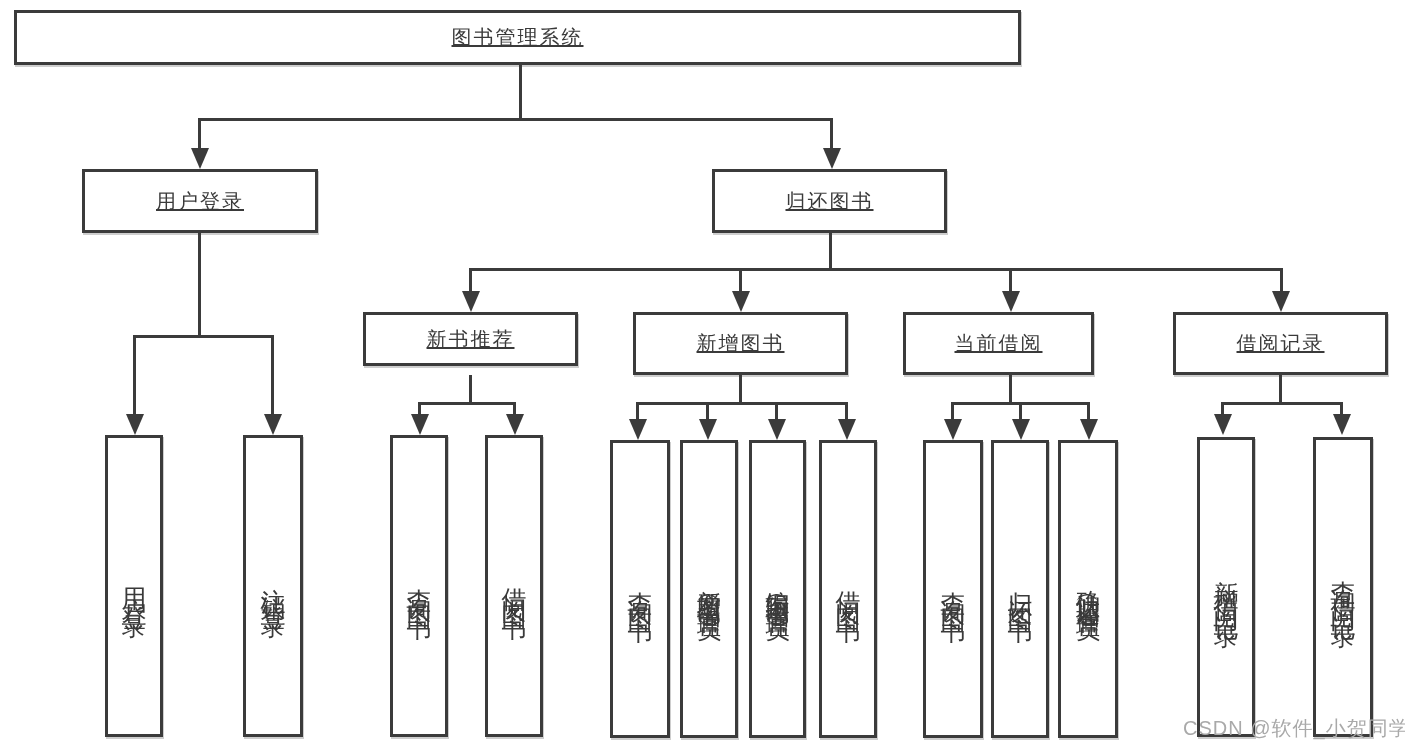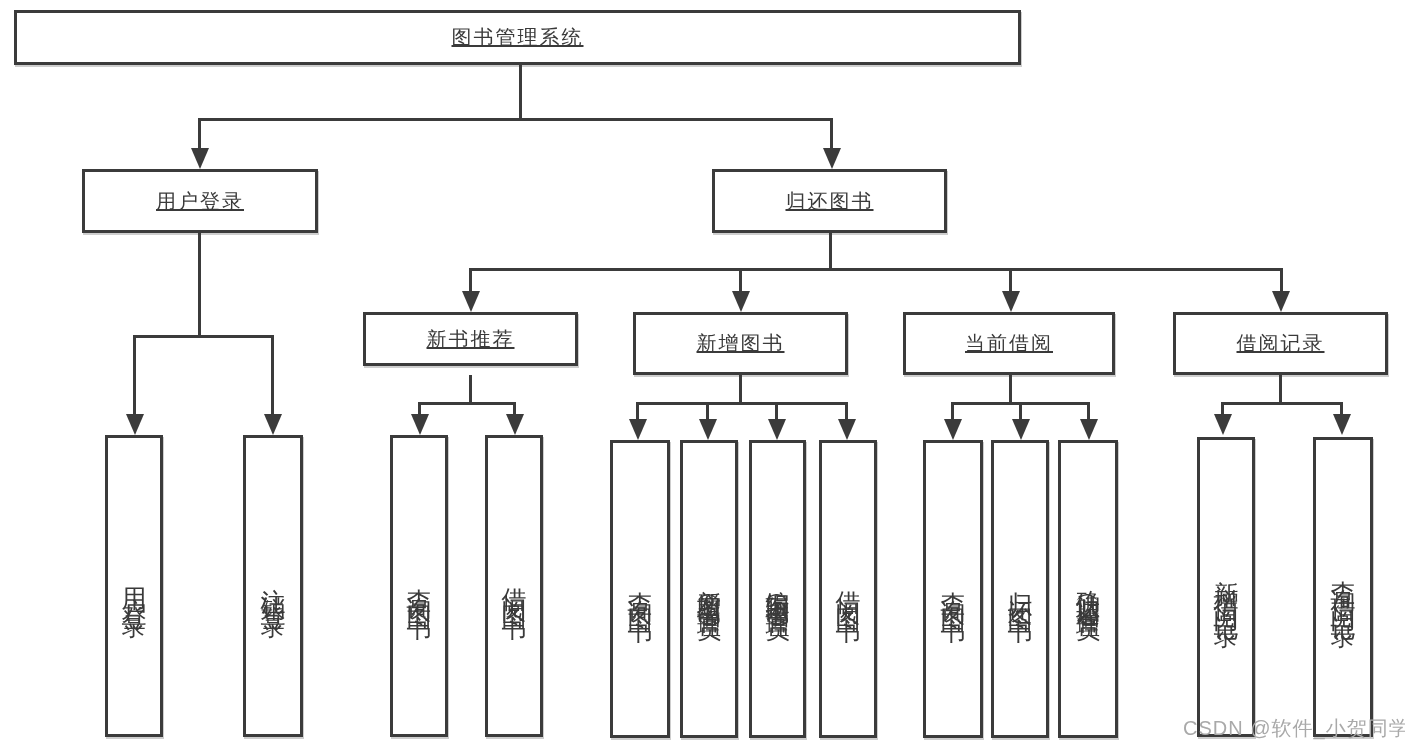--- a/index.html
+++ b/index.html
@@ -98,21 +98,21 @@
   <div class="arrow" style="left:732px;top:291px;"></div>
   <div class="arrow" style="left:1002px;top:291px;"></div>
   <div class="arrow" style="left:1272px;top:291px;"></div>
 
   <div class="box h" style="left:363px;top:312px;width:215px;height:54px;">
     <span class="lbl">新书推荐</span>
   </div>
   <div class="box h" style="left:633px;top:312px;width:215px;height:63px;">
     <span class="lbl">新增图书</span>
   </div>
-  <div class="box h" style="left:903px;top:312px;width:212px;height:63px;">
+  <div class="box h" style="left:903px;top:312px;width:191px;height:63px;">
     <span class="lbl">当前借阅</span>
   </div>
   <div class="box h" style="left:1173px;top:312px;width:215px;height:63px;">
     <span class="lbl">借阅记录</span>
   </div>
 
   <div class="vline" style="left:469px;top:375px;height:29px;"></div>
   <div class="hline" style="left:418px;top:402px;width:98px;"></div>
   <div class="vline" style="left:418px;top:402px;height:15px;"></div>
   <div class="vline" style="left:513px;top:402px;height:15px;"></div>

